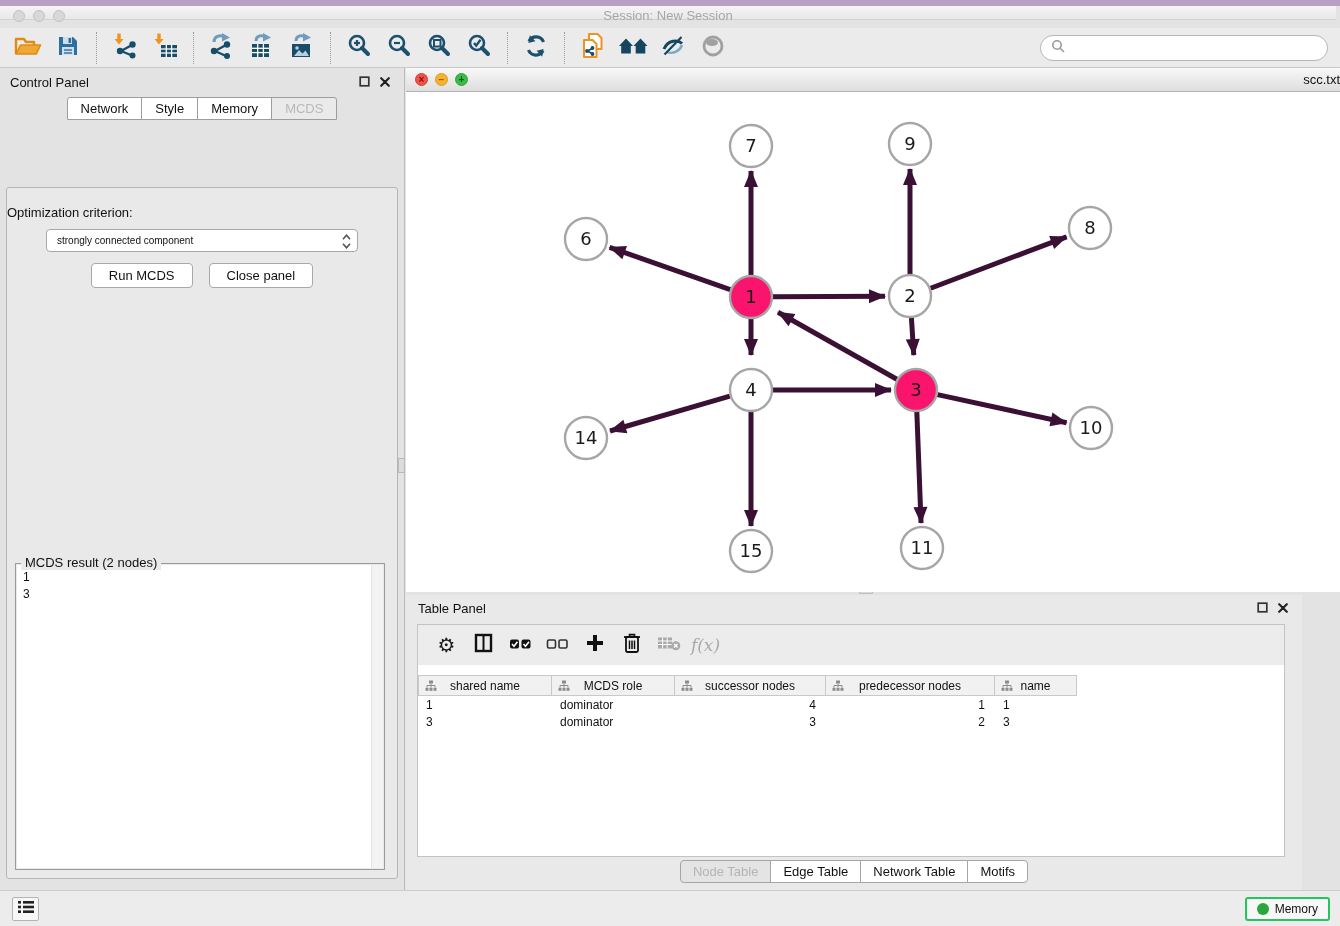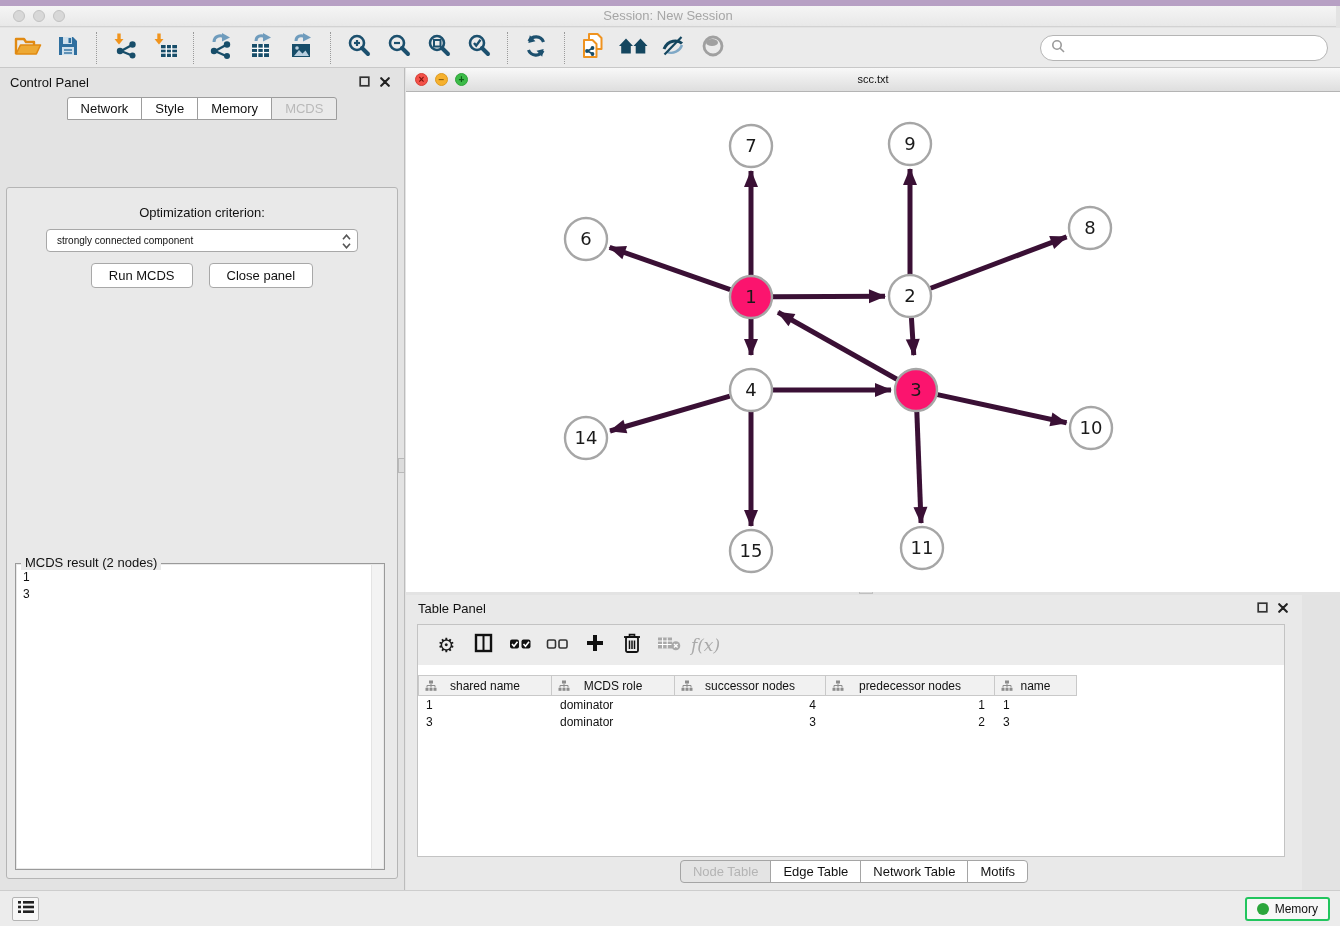--- a/index.html
+++ b/index.html
@@ -1,58 +1,58 @@
 <!DOCTYPE html>
 <html><head>
 <meta charset="utf-8">
 <style>
   html,body{margin:0;padding:0;background:#888;}
   #app{position:relative;width:1340px;height:926px;background:#e3e3e3;font-family:"Liberation Sans",sans-serif;overflow:hidden;}
   
   .accent-strip{position:absolute;top:0;left:0;right:0;height:6px;background:#b7a0c4;}
-  .titlebar{position:absolute;top:6px;left:0;right:4px;height:21px;background:linear-gradient(#f5f5f5,#e8e8e8);border-bottom:1px solid #d2d2d2;box-sizing:border-box;}
+  .titlebar{position:absolute;top:6px;left:0;right:4px;height:14px;background:linear-gradient(#f5f5f5,#e8e8e8);border-bottom:1px solid #d2d2d2;box-sizing:border-box;}
   .mac-dots{position:absolute;left:13px;top:4px;display:flex;gap:8px;}
   .mac-dot{width:12px;height:12px;border-radius:50%;background:#d8d8d8;border:1px solid #c2c2c2;box-sizing:border-box;}
   .win-title{position:absolute;left:0;right:0;top:2px;text-align:center;font-size:13px;color:#a6a6a6;}
   
   .toolbar{position:absolute;top:28px;left:0;right:0;height:40px;background:#ebebeb;border-bottom:1px solid #c8c8c8;display:flex;align-items:center;padding:0 0 0 8px;box-sizing:border-box;}
   .tbtn{width:40px;height:34px;display:flex;align-items:center;justify-content:center;flex:0 0 auto;}
   .sep{height:32px;border-left:1px dotted #9b9b9b;margin:0 8px;flex:0 0 auto;}
   .search-wrap{position:absolute;right:12px;top:7px;width:288px;height:26px;background:#fff;border:1px solid #b5b5b5;border-radius:13px;display:flex;align-items:center;padding:0 10px;box-sizing:border-box;gap:6px;}
   .search-input{border:none;outline:none;flex:1;font-size:13px;background:transparent;font-family:"Liberation Sans",sans-serif;}
   
   .control-panel{position:absolute;left:0;top:68px;width:405px;height:822px;background:#e3e3e3;border-right:1px solid #bcbcbc;box-sizing:border-box;}
   .cp-header{display:flex;align-items:center;padding:7px 14px 0 10px;font-size:13px;color:#111;}
   .panel-icons{margin-left:auto;display:flex;gap:10px;align-items:center;}
   .cp-tabs{display:flex;justify-content:center;margin-top:7px;position:relative;z-index:2;}
   .cp-tab{font-size:13px;padding:3px 13px;background:#fff;border:1px solid #9d9d9d;margin-left:-1px;color:#111;}
   .cp-tab:first-child{margin-left:0;border-radius:3px 0 0 0;}
   .cp-tab.active{background:#eaeaea;color:#b9b9b9;border-radius:0 3px 0 0;}
   .cp-body{position:absolute;left:6px;right:6px;top:119px;bottom:11px;background:#e9e9e9;border:1px solid #b5b5b5;border-radius:3px;}
-  .opt-label{text-align:center;margin-top:17px;font-size:13px;color:#111;}
+  .opt-label{text-align:left;margin-top:17px;font-size:13px;color:#111;}
   .criterion{position:relative;margin:9px auto 0;width:312px;height:23px;background:#fff;border:1px solid #a8a8a8;border-radius:4px;display:flex;align-items:center;padding:0 22px 0 10px;box-sizing:border-box;font-size:10px;color:#111;}
   .criterion .chev{position:absolute;right:6px;top:4px;}
   .btn-row{display:flex;justify-content:center;gap:16px;margin-top:11px;}
   .btn{height:23px;padding:0 17px;background:#fff;border:1px solid #a8a8a8;border-radius:4px;font-size:13px;display:flex;align-items:center;color:#111;}
   .result-fieldset{position:absolute;left:8px;right:12px;top:375px;bottom:8px;border:1px solid #9a9a9a;}
   .result-legend{position:absolute;top:-9px;left:5px;background:#e9e9e9;padding:0 4px;font-size:13px;color:#111;z-index:2;}
   .result-area{position:absolute;top:1px;left:1px;right:1px;bottom:1px;background:#fff;font-size:12px;padding:4px 6px;white-space:pre;line-height:17px;color:#111;overflow:hidden;box-sizing:border-box;}
   .result-scroll{position:absolute;top:1px;bottom:1px;right:1px;width:11px;background:#f3f3f3;border-left:1px solid #e4e4e4;}
   
   .vsplit-handle{position:absolute;left:398px;top:458px;width:7px;height:15px;background:#dcdcdc;border:1px solid #b9b9b9;box-sizing:border-box;}
   .hsplit-handle{position:absolute;left:859px;top:586px;width:14px;height:8px;background:#d9d9d9;border:1px solid #c0c0c0;box-sizing:border-box;}
   
   .network-window{position:absolute;left:406px;top:68px;width:934px;height:524px;background:#fff;}
   .nw-titlebar{position:absolute;top:0;left:0;right:0;height:24px;background:linear-gradient(#f8f8f8,#dedede);border-bottom:1px solid #b4b4b4;box-sizing:border-box;}
   .tl-group{position:absolute;left:9px;top:5px;display:flex;gap:7px;}
   .tl{width:13px;height:13px;border-radius:50%;font-size:10px;font-weight:bold;line-height:11px;text-align:center;box-sizing:border-box;}
   .tl.close{background:#f35148;border:1px solid #d63f37;color:#7c120c;}
   .tl.minimize{background:#f6b12e;border:1px solid #dd9b22;color:#8a5e10;}
   .tl.zoom{background:#3cbb48;border:1px solid #2fa33a;color:#0f5c18;}
-  .nw-title{text-align:center;font-size:11px;line-height:23px;color:#111;}
+  .nw-title{text-align:right;font-size:13px;line-height:23px;color:#111;}
   .network-canvas{position:absolute;top:24px;left:0;right:0;bottom:0;background:#fff;}
   
   .table-panel{position:absolute;left:406px;top:595px;width:896px;height:295px;background:#e9e9e9;}
   .tp-header{display:flex;align-items:center;padding:6px 14px 0 12px;font-size:13px;color:#111;}
   .tp-content{position:absolute;left:11px;right:17px;top:29px;bottom:33px;background:#fff;border:1px solid #c3c3c3;box-sizing:border-box;overflow:hidden;}
   .tp-toolbar{height:40px;background:#ececec;display:flex;align-items:center;padding-left:10px;}
   .tp-btn{width:37px;height:34px;display:flex;align-items:center;justify-content:center;flex:0 0 auto;}
   .gear-glyph{font-family:"DejaVu Sans",sans-serif;font-size:20px;color:#1a1a1a;line-height:20px;}
   .fx{font-family:"DejaVu Serif",serif;font-style:italic;font-size:17px;color:#a9a9a9;}
   .table-header-row{display:flex;height:21px;margin-top:10px;}

